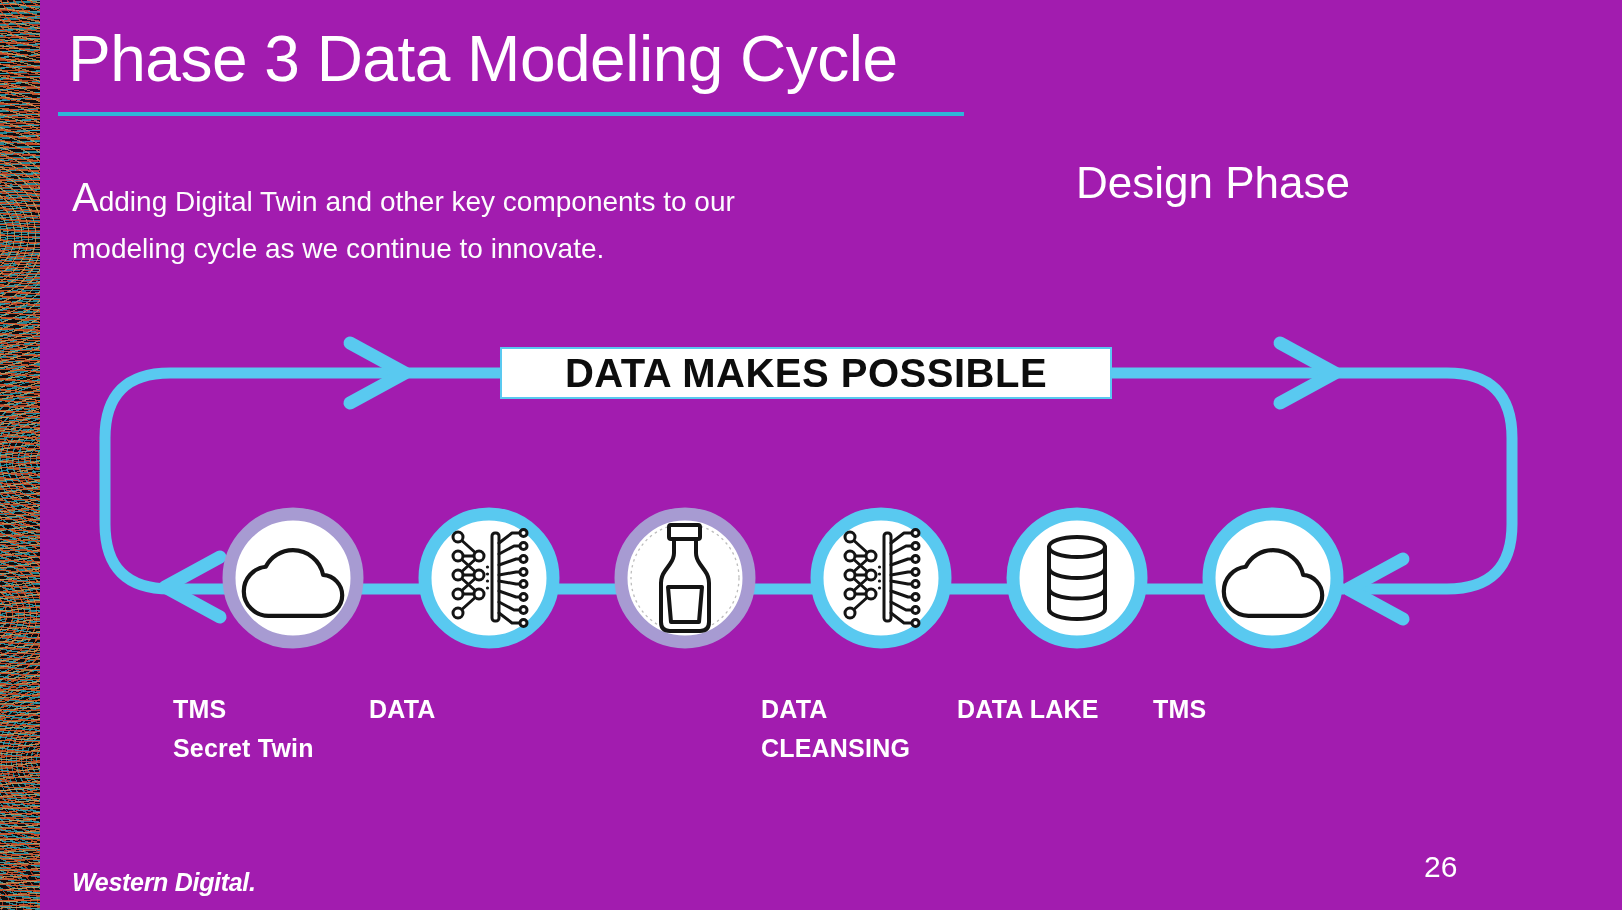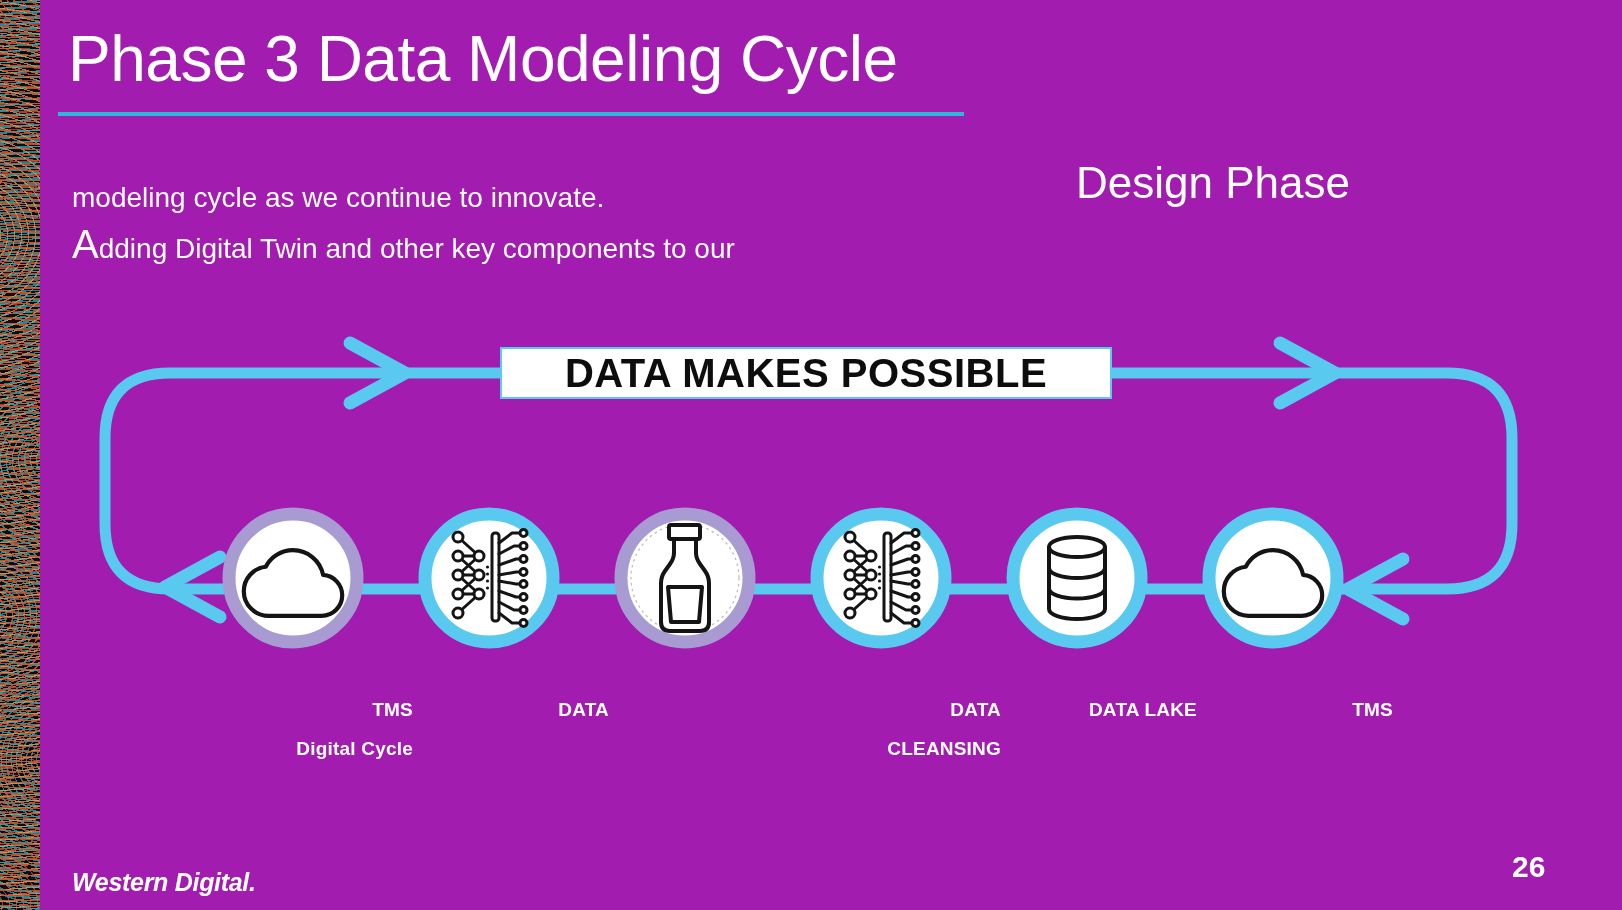--- a/index.html
+++ b/index.html
@@ -40,44 +40,44 @@
   #banner{
     position:absolute;left:500px;top:347px;width:612px;height:52px;
     background:#fff;border:2.5px solid var(--cyan,#55C8EE);box-sizing:border-box;
     display:flex;align-items:center;justify-content:center;
     font-size:40px;font-weight:700;color:#0d0d0d;letter-spacing:.5px;
   }
   .node{position:absolute;width:150px;height:150px;top:503px;}
   .node svg{display:block;}
   .icon{stroke:#141414;fill:none;stroke-linecap:round;stroke-linejoin:round;}
   .node-label{
-    position:absolute;top:690px;width:240px;text-align:right;
-    font-size:19px;font-weight:700;line-height:39px;color:#fff;letter-spacing:.2px;
+    position:absolute;top:690px;width:240px;text-align:left;
+    font-size:25px;font-weight:700;line-height:39px;color:#fff;letter-spacing:.2px;
   }
   #footer-logo{
     position:absolute;left:72px;top:868px;font-size:25px;font-weight:700;
     letter-spacing:-.3px;color:#fff;white-space:nowrap;font-style:italic;
   }
   #page-number{
-    position:absolute;left:1512px;top:850px;font-size:30px;font-weight:700;color:#fff;
+    position:absolute;left:1424px;top:850px;font-size:30px;font-weight:400;color:#fff;
   }
 </style>
 </head>
 <body>
 
 <div id="slide">
 
   <div id="side-art"></div>
 
   <div id="page-title">Phase 3 Data Modeling Cycle</div>
   <div id="title-underline"></div>
 
   <div id="subtitle">
+    <div><span class="lead">A</span><span>dding Digital Twin and other key components to our</span></div>
     <div>modeling cycle as we continue to innovate.</div>
-    <div><span class="lead">A</span><span>dding Digital Twin and other key components to our</span></div>
   </div>
 
   <div id="phase-label">Design Phase</div>
 
   <svg id="cycle-svg" viewBox="0 0 1622 910">
     <path d="M 240 589 L 1344 589" fill="none" stroke-width="11" stroke="#59C9F0"></path>
     <path d="M 255 589 L 170 589 Q 105 589 105 524 L 105 438 Q 105 373 170 373 L 1447 373 Q 1512 373 1512 438 L 1512 524 Q 1512 589 1447 589 L 1354 589" fill="none" stroke-width="11" stroke="#59C9F0"></path>
     <path d="M 350 343 L 405 373 L 350 403" fill="none" stroke-width="13" stroke-linecap="round" stroke-linejoin="round" stroke="#59C9F0"></path>
     <path d="M 1280 343 L 1335 373 L 1280 403" fill="none" stroke-width="13" stroke-linecap="round" stroke-linejoin="round" stroke="#59C9F0"></path>
     <path d="M 1403 559 L 1348 589 L 1403 619" fill="none" stroke-width="13" stroke-linecap="round" stroke-linejoin="round" stroke="#59C9F0"></path>
@@ -185,21 +185,21 @@
     <svg width="150" height="150" viewBox="0 0 150 150">
       <circle cx="75" cy="75" r="64" fill="#fff" stroke-width="13" stroke="#59C9F0"></circle>
       <g class="icon" transform="translate(75,80) scale(4.1) translate(-12,-12)">
         <path d="M19.35 10.04C18.67 6.59 15.64 4 12 4 9.11 4 6.6 5.64 5.35 8.04 2.34 8.36 0 10.91 0 14c0 3.31 2.69 6 6 6h13c2.76 0 5-2.24 5-5 0-2.64-2.05-4.78-4.65-4.96z" stroke-width="4.2" vector-effect="non-scaling-stroke"></path>
       </g>
     </svg>
   </div>
 
   <div class="node-label" style="left:173px">
     <div>TMS</div>
-    <div>Digital Cycle</div>
+    <div>Secret Twin</div>
   </div>
   <div class="node-label" style="left:369px">
     <div>DATA</div>
   </div>
   <div class="node-label" style="left:761px">
     <div>DATA</div>
     <div>CLEANSING</div>
   </div>
   <div class="node-label" style="left:957px">
     <div>DATA LAKE</div>

